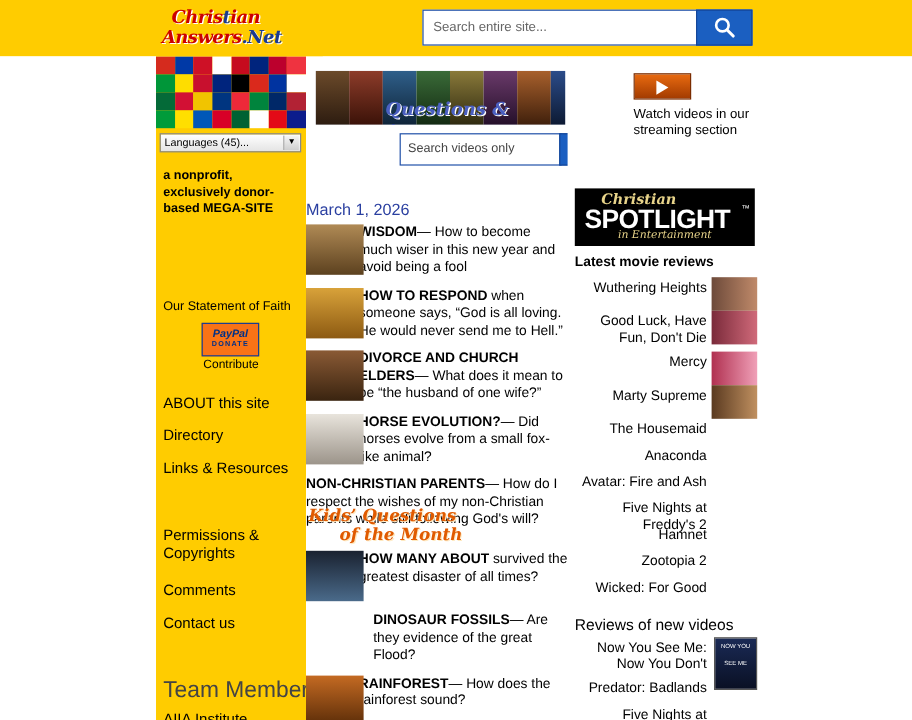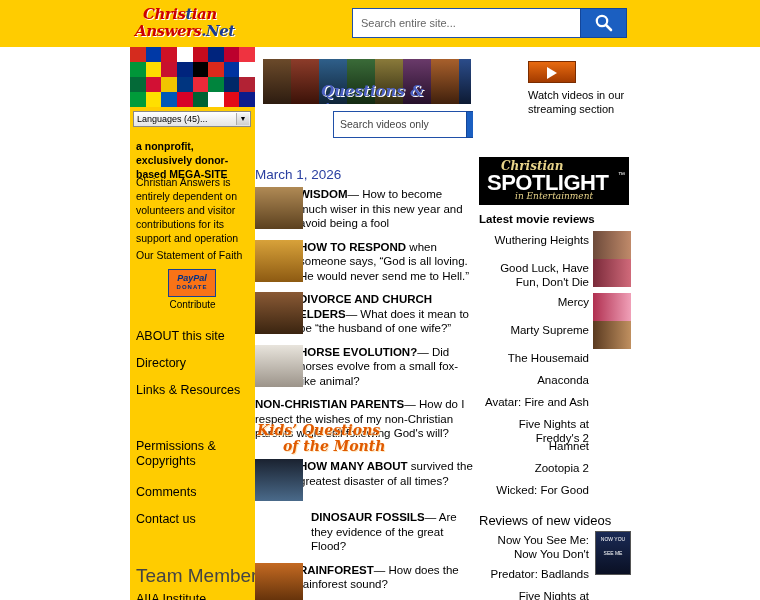--- a/index.html
+++ b/index.html
@@ -391,21 +391,20 @@
       <i style="background:#006233"></i>
         <i style="background:#ffffff"></i>
         <i style="background:#e30a17"></i>
         <i style="background:#0c1c8c"></i>
     </div>
     <div class="lang-select">
       <span>Languages (45)...</span>
       <span class="arrow">▼</span>
     </div>
     <div class="tagline">a nonprofit, exclusively donor-based MEGA-SITE</div>
-    <div class="dependent">Christian Answers is entirely dependent on volunteers and visitor contributions for its support and operation</div>
     <div class="faith-link">Our Statement of Faith</div>
     <div class="paypal">
       <span class="pp1">PayPal</span>
       <span class="pp2">DONATE</span>
     </div>
     <div class="contribute">Contribute</div>
 
     <div class="navlist">
       <a href="#">ABOUT this site</a>
       <a href="#">Directory</a>

